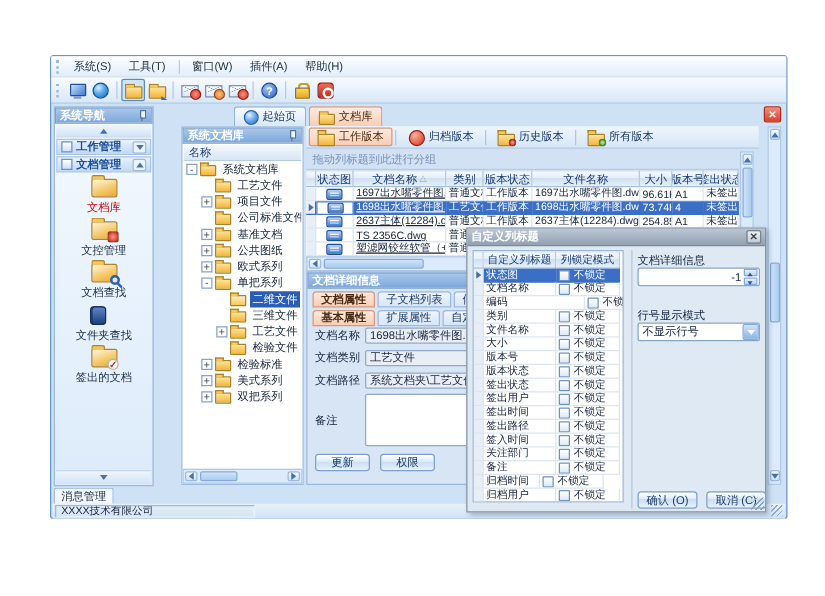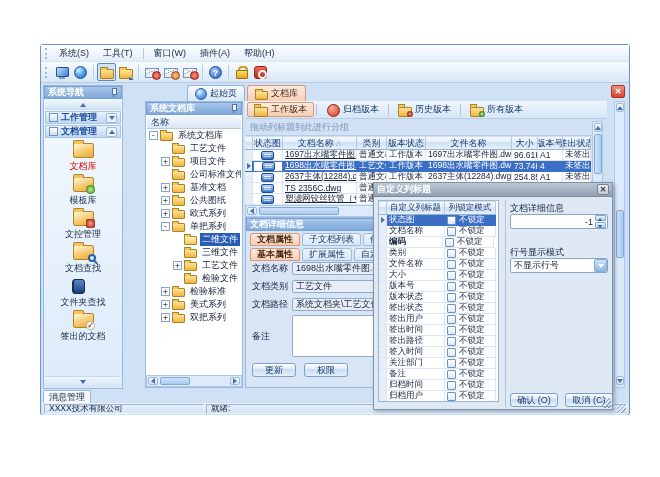--- a/index.html
+++ b/index.html
@@ -319,26 +319,20 @@
           <i class="tup"></i>
         </span>
       </div>
     <div id="navitems">
         <div class="nitem">
           <div class="bic"></div>
           <span class="lbl red">文档库</span>
         </div>
         <div class="nitem">
           <div class="bic">
-            <span class="ov ov-green"></span>
-          </div>
-          <span class="lbl">模板库</span>
-        </div>
-        <div class="nitem">
-          <div class="bic">
             <span class="ov ov-red"></span>
           </div>
           <span class="lbl">文控管理</span>
         </div>
         <div class="nitem">
           <div class="bic">
             <span class="mag"></span>
           </div>
           <span class="lbl">文档查找</span>
         </div>
@@ -646,21 +640,20 @@
       </span>
     <span class="vsthumb" style="top:108px;height:48px"></span>
     <span class="vsarr" style="top:274px">
         <i class="tdn"></i>
       </span>
   </div>
 
   <div id="msgtab">消息管理</div>
   <div id="statusbar">
     <div class="scell c1">XXXX技术有限公司</div>
-    <div class="scell c2">就绪:</div>
     <div class="wgrip"></div>
   </div>
 
   <div id="dialog">
     <div class="dtitle">
       <span>自定义列标题</span>
       <div class="dclose"><span>✕</span></div>
     </div>
     <div id="dgrid">
       <div id="dghead">
@@ -682,21 +675,21 @@
           <div class="drow">
             <div class="dcell ind"></div>
             <div class="dcell" style="width: 58px;">文档名称</div>
             <div class="dcell" style="width: 51px;">
               <span class="cbx"></span>
               <span>不锁定</span>
             </div>
           </div>
           <div class="drow">
             <div class="dcell ind"></div>
-            <div class="dcell" style="width: 56px; font-weight: bold;">编码</div>
+            <div class="dcell" style="width: 81px;">编码</div>
             <div class="dcell" style="width: 51px;">
               <span class="cbx"></span>
               <span>不锁定</span>
             </div>
           </div>
           <div class="drow">
             <div class="dcell ind"></div>
             <div class="dcell" style="width: 58px;">类别</div>
             <div class="dcell" style="width: 51px;">
               <span class="cbx"></span>
@@ -786,21 +779,21 @@
           <div class="drow">
             <div class="dcell ind"></div>
             <div class="dcell" style="width: 58px;">备注</div>
             <div class="dcell" style="width: 51px;">
               <span class="cbx"></span>
               <span>不锁定</span>
             </div>
           </div>
           <div class="drow">
             <div class="dcell ind"></div>
-            <div class="dcell" style="width: 58px;">归档时间</div>
+            <div class="dcell" style="width: 45px;">归档时间</div>
             <div class="dcell" style="width: 51px;">
               <span class="cbx"></span>
               <span>不锁定</span>
             </div>
           </div>
           <div class="drow">
             <div class="dcell ind"></div>
             <div class="dcell" style="width: 58px;">归档用户</div>
             <div class="dcell" style="width: 51px;">
               <span class="cbx"></span>

